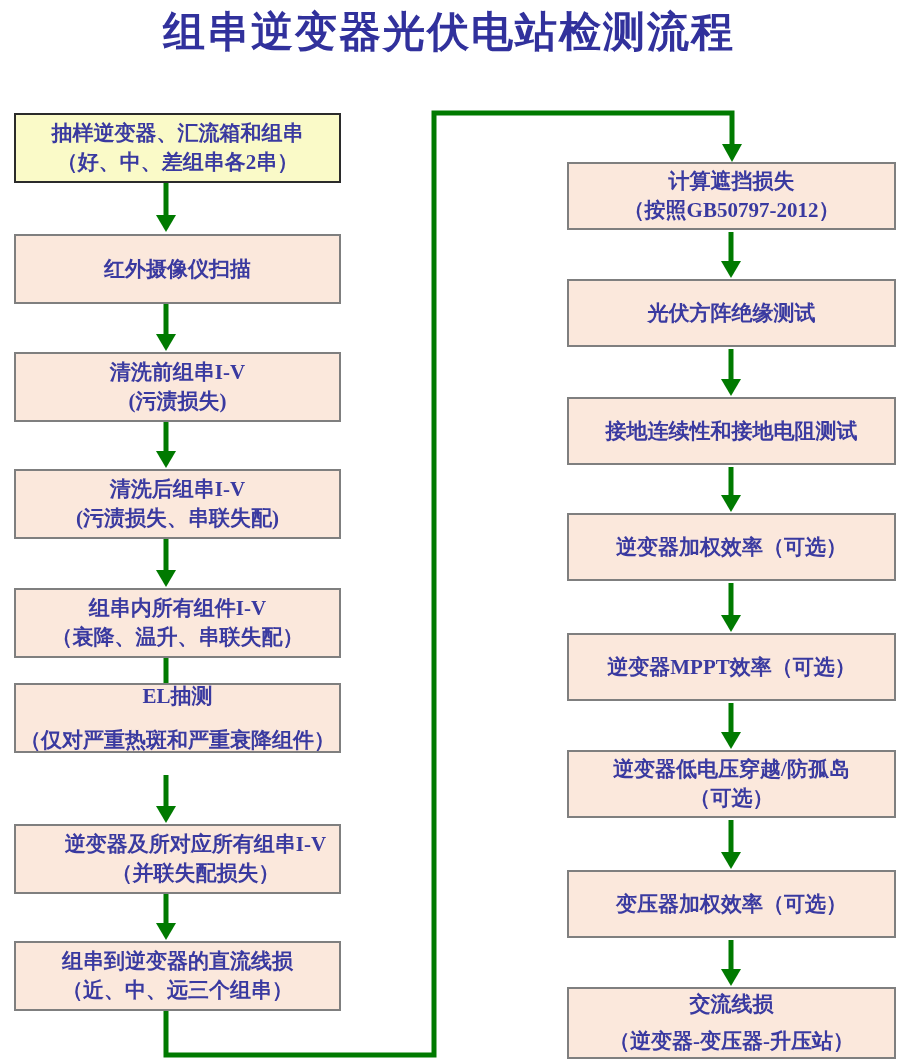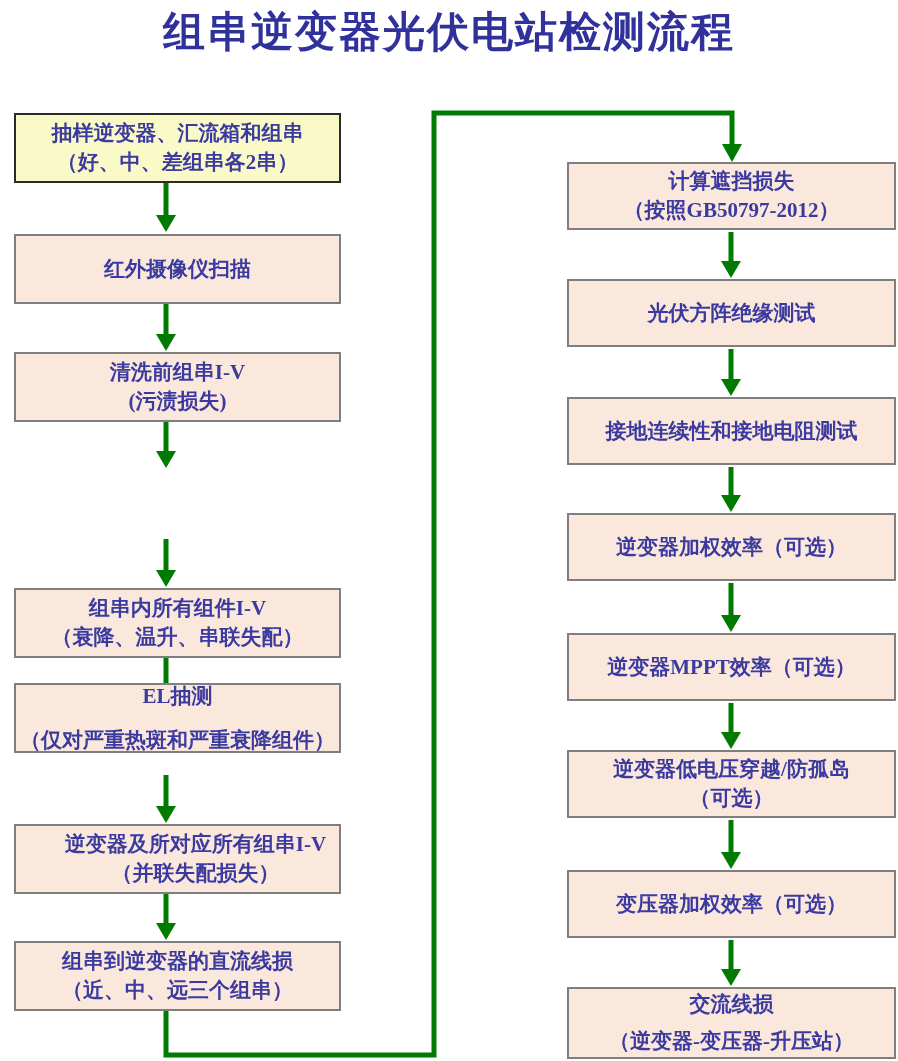--- a/index.html
+++ b/index.html
@@ -136,20 +136,24 @@
     <div class="l">（好、中、差组串各2串）</div>
   </div>
   <div class="box col-l" style="top:234px;">
     <div class="l">红外摄像仪扫描</div>
     <div class="l"></div>
   </div>
   <div class="box col-l" style="top:352px;">
     <div class="l">清洗前组串I-V</div>
     <div class="l">(污渍损失)</div>
   </div>
+  <div class="box col-l" style="top:469px;">
+    <div class="l">清洗后组串I-V</div>
+    <div class="l">(污渍损失、串联失配)</div>
+  </div>
   <div class="box col-l" style="top:588px;">
     <div class="l">组串内所有组件I-V</div>
     <div class="l">（衰降、温升、串联失配）</div>
   </div>
   <div class="box col-l" style="top:683px;gap:15px;">
     <div class="l">EL抽测</div>
     <div class="l">（仅对严重热斑和严重衰降组件）</div>
   </div>
   <div class="box col-l" style="top:824px;padding-left:36px;">
     <div class="l">逆变器及所对应所有组串I-V</div>

